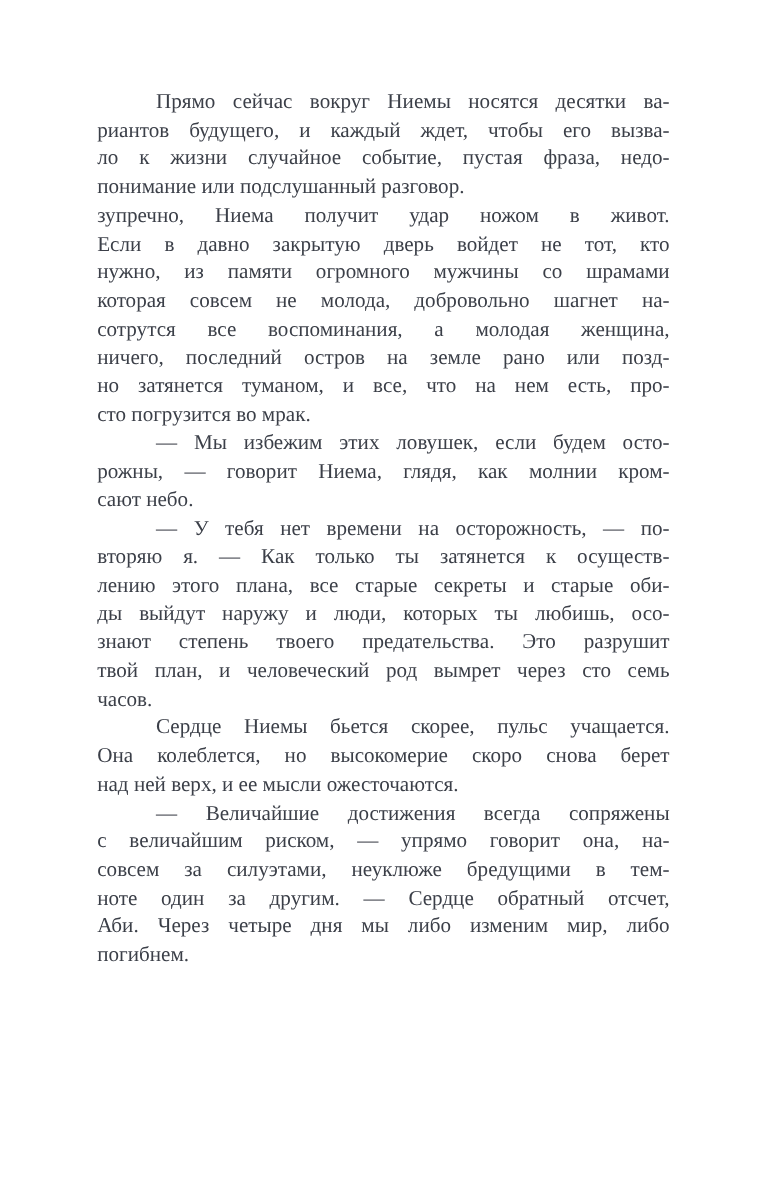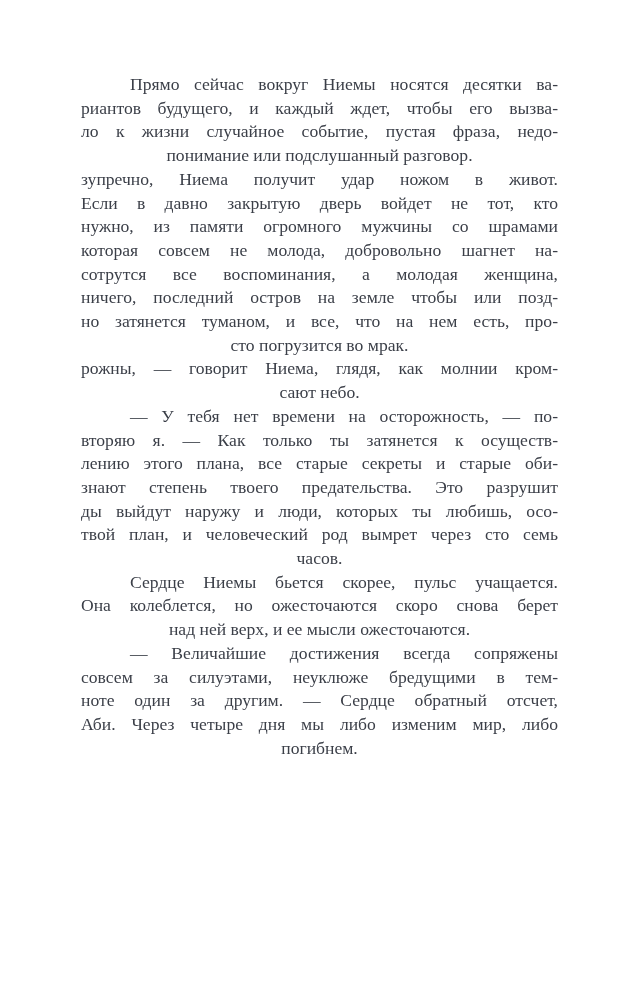--- a/index.html
+++ b/index.html
@@ -26,21 +26,21 @@
     line-height: 23.7px;
     color: #3b3f48;
     -webkit-font-smoothing: antialiased;
   }
   .para {
     margin: 0;
     padding: 0;
   }
   .line {
     white-space: normal;
-    text-align: center;
+    text-align: left;
   }
   
   .line.j {
     text-align: justify;
     text-align-last: justify;
   }
   
   .line.first {
     text-indent: 49px;
   }
@@ -55,43 +55,45 @@
         <div class="line j">риантов будущего, и каждый ждет, чтобы его вызва-</div>
         <div class="line j">ло к жизни случайное событие, пустая фраза, недо-</div>
         <div class="line">понимание или подслушанный разговор.</div>
       </div>
       <div class="para">
         <div class="line j">зупречно, Ниема получит удар ножом в живот.</div>
         <div class="line j">Если в давно закрытую дверь войдет не тот, кто</div>
         <div class="line j">нужно, из памяти огромного мужчины со шрамами</div>
         <div class="line j">которая совсем не молода, добровольно шагнет на-</div>
         <div class="line j">сотрутся все воспоминания, а молодая женщина,</div>
-        <div class="line j">ничего, последний остров на земле чтобы или позд-</div>
+        <div class="line j">ничего, последний остров на земле рано или позд-</div>
         <div class="line j">но затянется туманом, и все, что на нем есть, про-</div>
         <div class="line">сто погрузится во мрак.</div>
       </div>
       <div class="para">
+        <div class="line j first">— Мы избежим этих ловушек, если будем осто-</div>
         <div class="line j">рожны, — говорит Ниема, глядя, как молнии кром-</div>
         <div class="line">сают небо.</div>
       </div>
       <div class="para">
         <div class="line j first">— У тебя нет времени на осторожность, — по-</div>
         <div class="line j">вторяю я. — Как только ты затянется к осуществ-</div>
         <div class="line j">лению этого плана, все старые секреты и старые оби-</div>
+        <div class="line j">ды выйдут наружу и люди, которых ты любишь, осо-</div>
         <div class="line j">знают степень твоего предательства. Это разрушит</div>
-        <div class="line j">ды выйдут наружу и люди, которых ты любишь, осо-</div>
         <div class="line j">твой план, и человеческий род вымрет через сто семь</div>
         <div class="line">часов.</div>
       </div>
       <div class="para">
         <div class="line j first">Сердце Ниемы бьется скорее, пульс учащается.</div>
-        <div class="line j">Она колеблется, но ожесточаются скоро снова берет</div>
+        <div class="line j">Она колеблется, но высокомерие скоро снова берет</div>
         <div class="line">над ней верх, и ее мысли ожесточаются.</div>
       </div>
       <div class="para">
         <div class="line j first">— Величайшие достижения всегда сопряжены</div>
+        <div class="line j">с величайшим риском, — упрямо говорит она, на-</div>
         <div class="line j">совсем за силуэтами, неуклюже бредущими в тем-</div>
         <div class="line j">ноте один за другим. — Сердце обратный отсчет,</div>
         <div class="line j">Аби. Через четыре дня мы либо изменим мир, либо</div>
         <div class="line">погибнем.</div>
       </div>
     </section>
 </main>
 
 </body></html>

